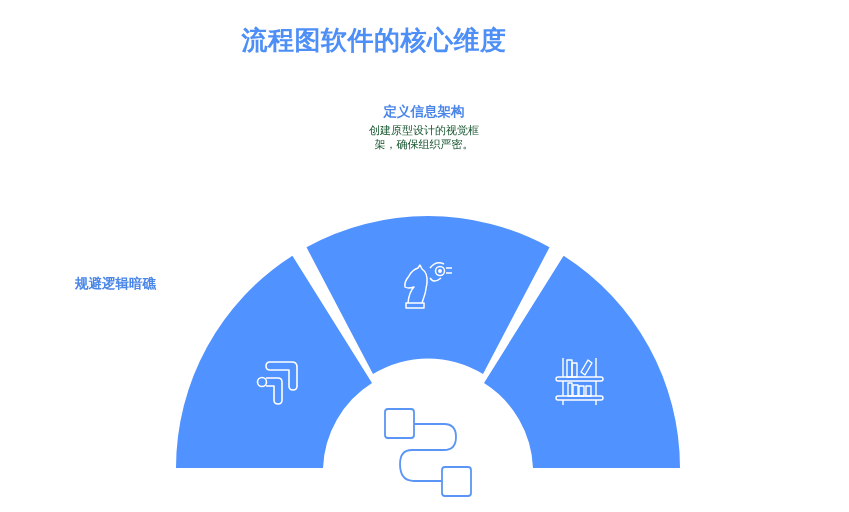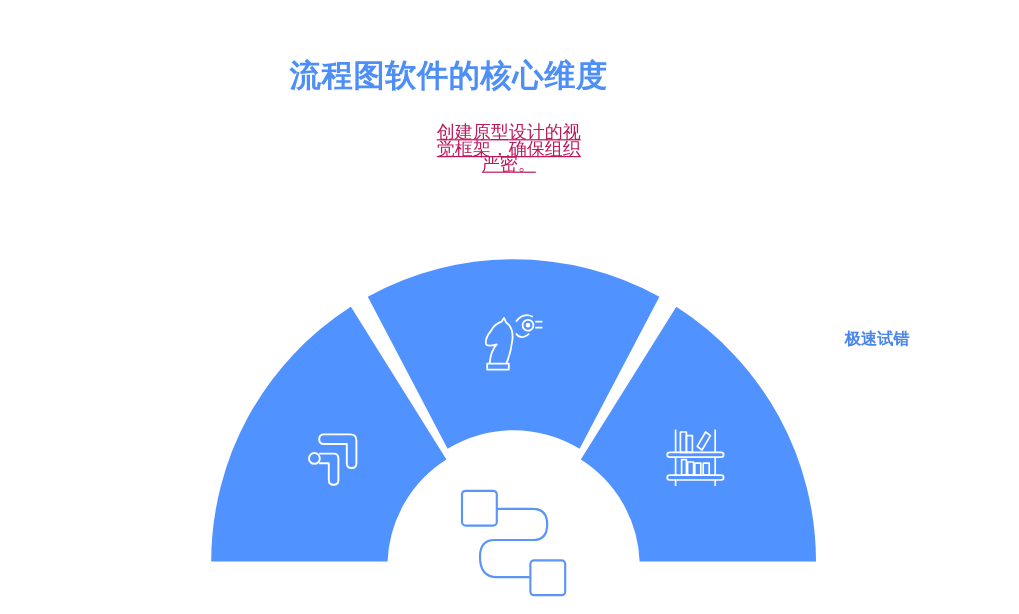--- a/index.html
+++ b/index.html
@@ -1,39 +1,40 @@
 <!DOCTYPE html>
 <html><head>
 <meta charset="utf-8">
 <style>
   html, body { margin:0; padding:0; background:#ffffff; }
   body { width:849px; height:512px; position:relative; overflow:hidden; font-family:"DejaVu Sans","Liberation Sans",sans-serif; }
-  .title { position:absolute; left:0; width:748px; top:46px; text-align:center; font-size:26px; font-weight:bold; color:#4d8ff7; letter-spacing:0.5px; }
+  .title { position:absolute; left:0; width:748px; top:23px; text-align:center; font-size:26px; font-weight:bold; color:#4d8ff7; letter-spacing:0.5px; }
   .label { position:absolute; font-size:13px; line-height:14px; }
   .label .head { font-weight:bold; color:#4a86e8; font-size:13.5px; margin-bottom:6px; }
-  .label .body { color:#be185d; font-size:15px; line-height:13.5px;text-decoration:underline; }
+  .label .body { color:#14532d; font-size:11px; line-height:13.5px; }
   .top-label { left:360px; top:104px; width:128px; text-align:center; }
   .left-label { left:18px; top:276px; width:138px; text-align:right; }
   .right-label { left:704px; top:276px; width:138px; text-align:left; }
   svg.diagram { position:absolute; left:0; top:0; }
 </style>
 </head>
 <body>
 
 <div class="title">流程图软件的核心维度</div>
 
 <div class="label top-label">
+  <div class="head">定义信息架构</div>
   <div class="body">创建原型设计的视觉框架，确保组织严密。</div>
 </div>
 
 <div class="label left-label">
+  <div class="head">规避逻辑暗礁</div>
 </div>
 
 <div class="label right-label">
-  <div class="head">极速试错</div>
 </div>
 
 <svg class="diagram" width="849" height="512" viewBox="0 0 849 512">
 
   <path fill="#5092ff" d="M 176 468 A 252 252 0 0 1 292.4 255.7 L 372 383 A 105 105 0 0 0 323 468 Z"></path>
 
   <path fill="#5092ff" d="M 306.5 247.3 A 252 252 0 0 1 549.5 247.3 L 483 374 A 105 105 0 0 0 373 374 Z"></path>
 
   <path fill="#5092ff" d="M 563.6 255.7 A 252 252 0 0 1 680 468 L 533 468 A 105 105 0 0 0 484 383 Z"></path>
 

